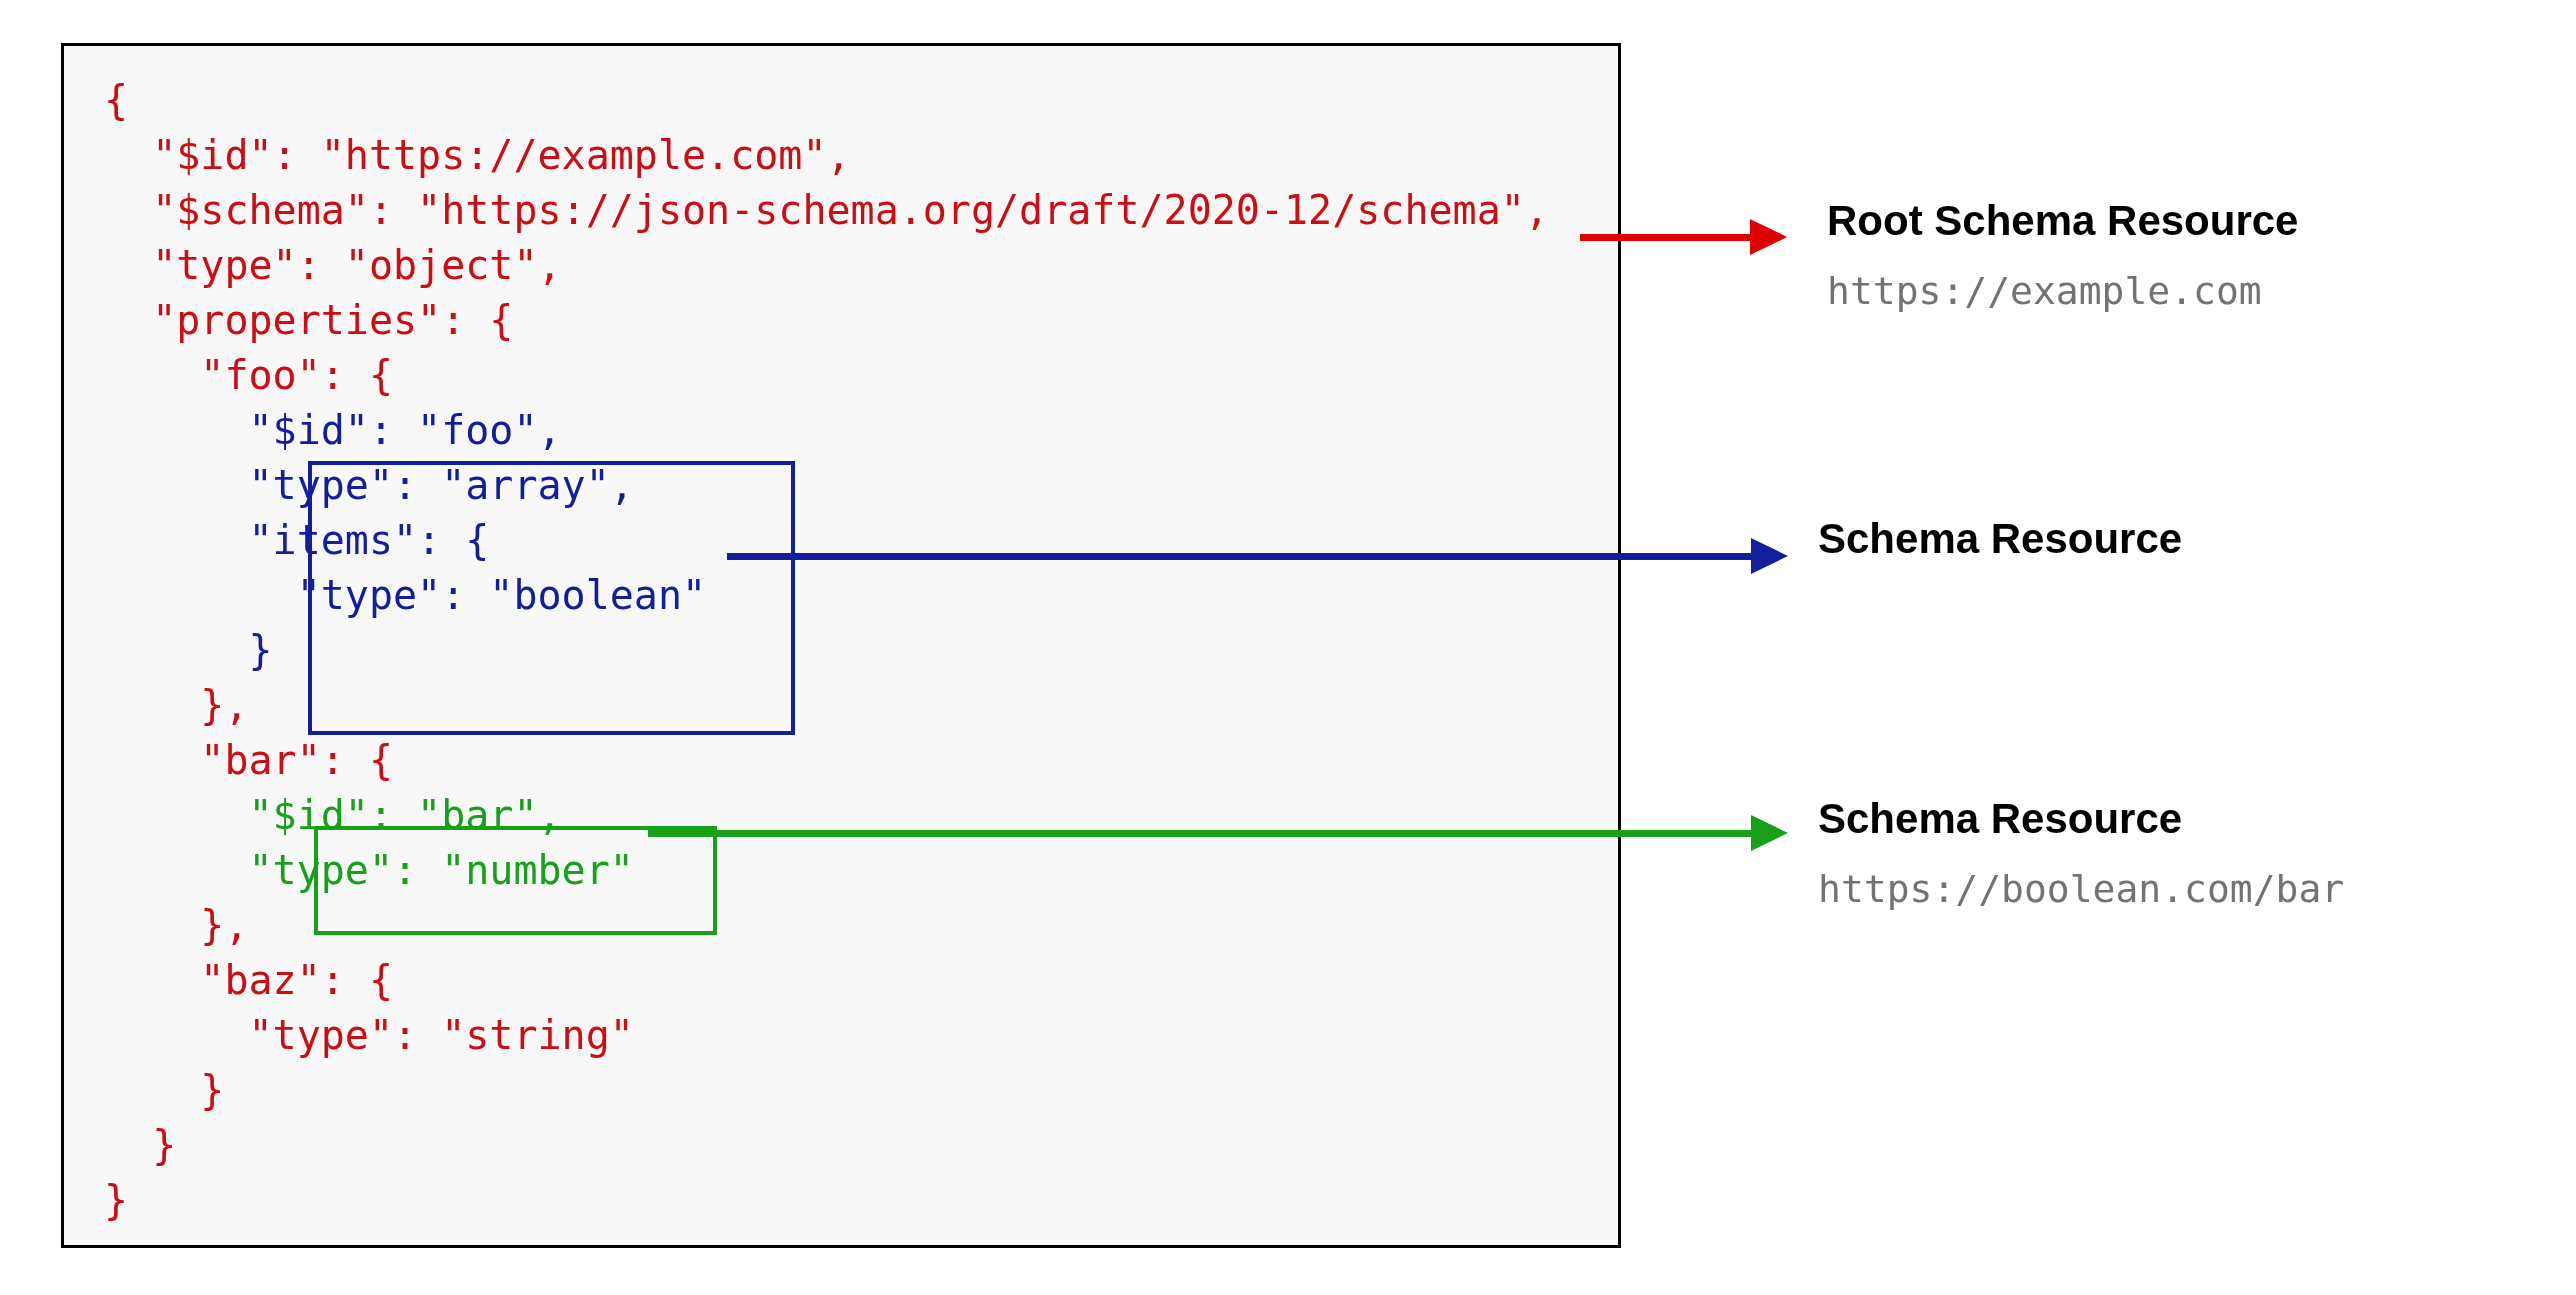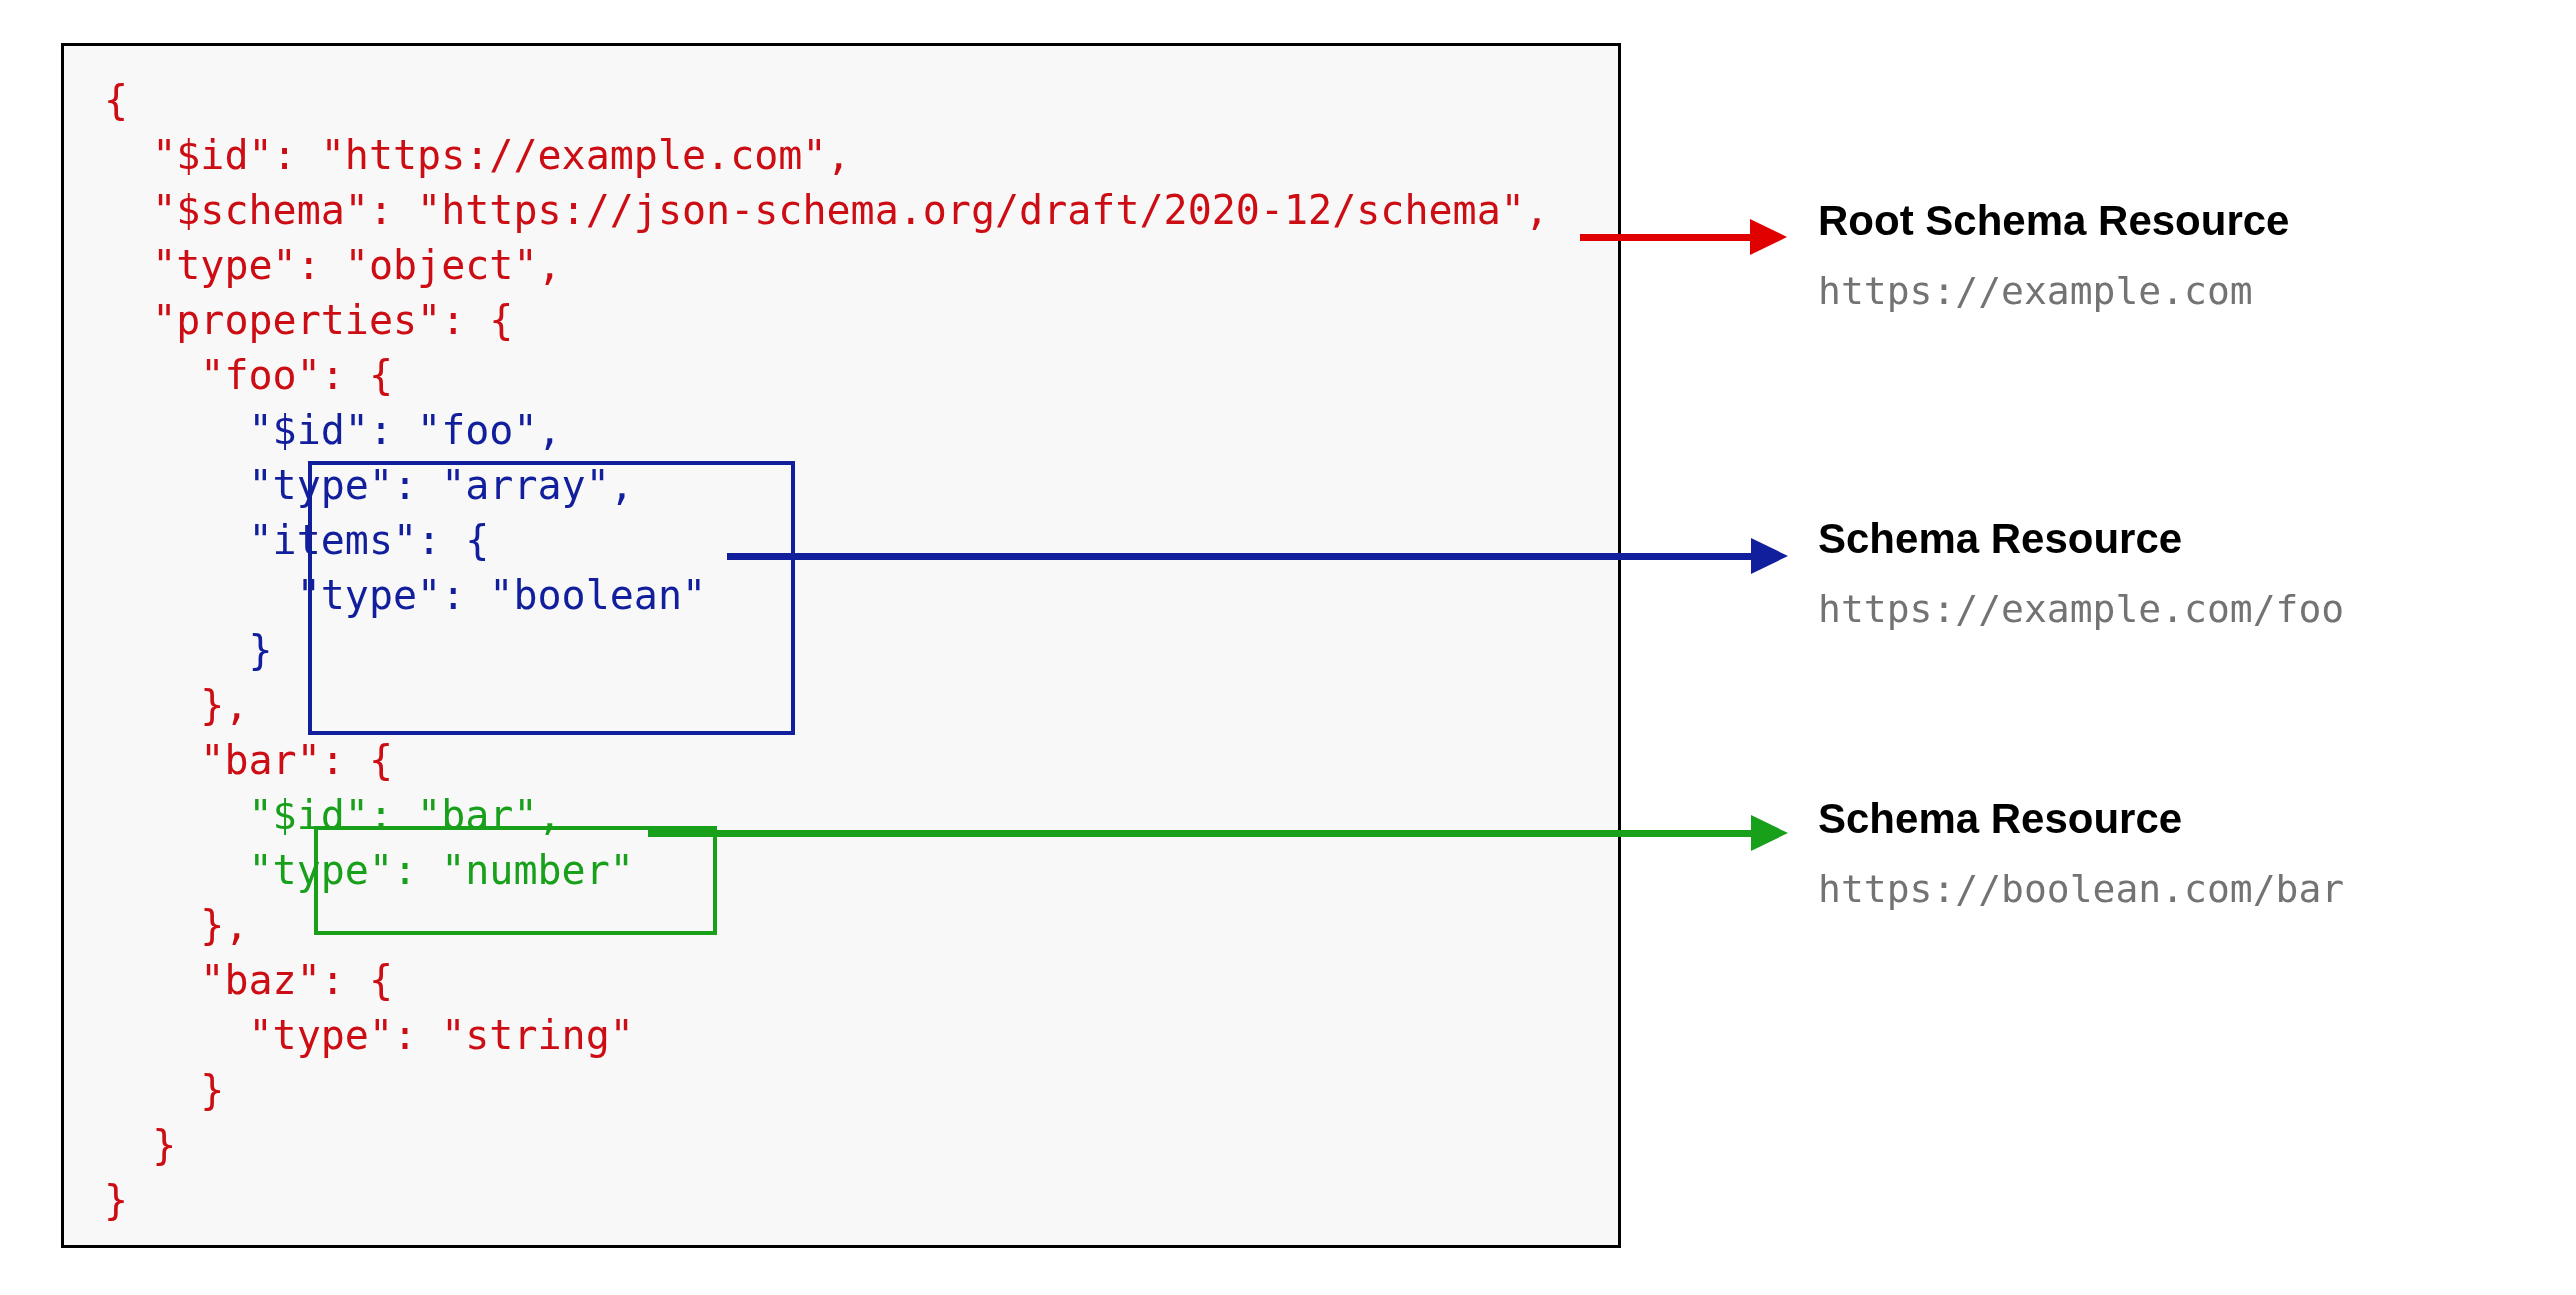--- a/index.html
+++ b/index.html
@@ -64,21 +64,21 @@
   #arrow-foo{left:727px;top:553px;width:1065px;}
   #arrow-foo .shaft{width:1029px;background:#121f9c;}
   #arrow-foo .head{left:1024px;top:-15px;border-left:37px solid #121f9c;}
 
   #arrow-bar{left:648px;top:830px;width:1144px;}
   #arrow-bar .shaft{width:1108px;background:#18a01b;}
   #arrow-bar .head{left:1103px;top:-15px;border-left:37px solid #18a01b;}
 
   
   .callout{position:absolute;left:1818px;width:719px;}
-  #callout-root{top:198px;}
+  #callout-root{top:198px;margin-left:9px;}
   #callout-foo{top:516px;}
   #callout-bar{top:796px;}
 
   .callout-title{
     font-family:"Liberation Sans",sans-serif;
     font-weight:bold;
     font-size:42px;
     color:#000000;
     line-height:45px;
     white-space:nowrap;
@@ -119,21 +119,20 @@
     <div class="head"></div>
   </div>
 
   <div class="callout" id="callout-root">
     <div class="callout-title">Root Schema Resource</div>
     <div class="callout-url">https://example.com</div>
   </div>
 
   <div class="callout" id="callout-foo">
     <div class="callout-title">Schema Resource</div>
-    <div class="callout-url">https://example.com/foo</div>
   </div>
 
   <div class="callout" id="callout-bar">
     <div class="callout-title">Schema Resource</div>
     <div class="callout-url">https://boolean.com/bar</div>
   </div>
 
 </div>
 
 

